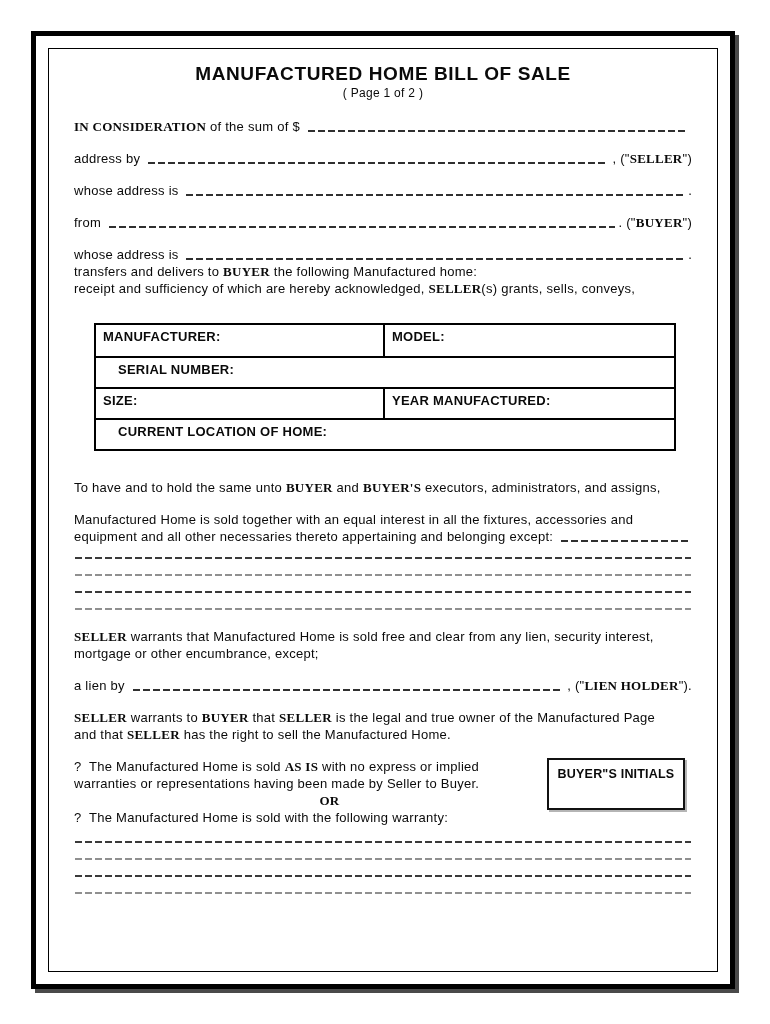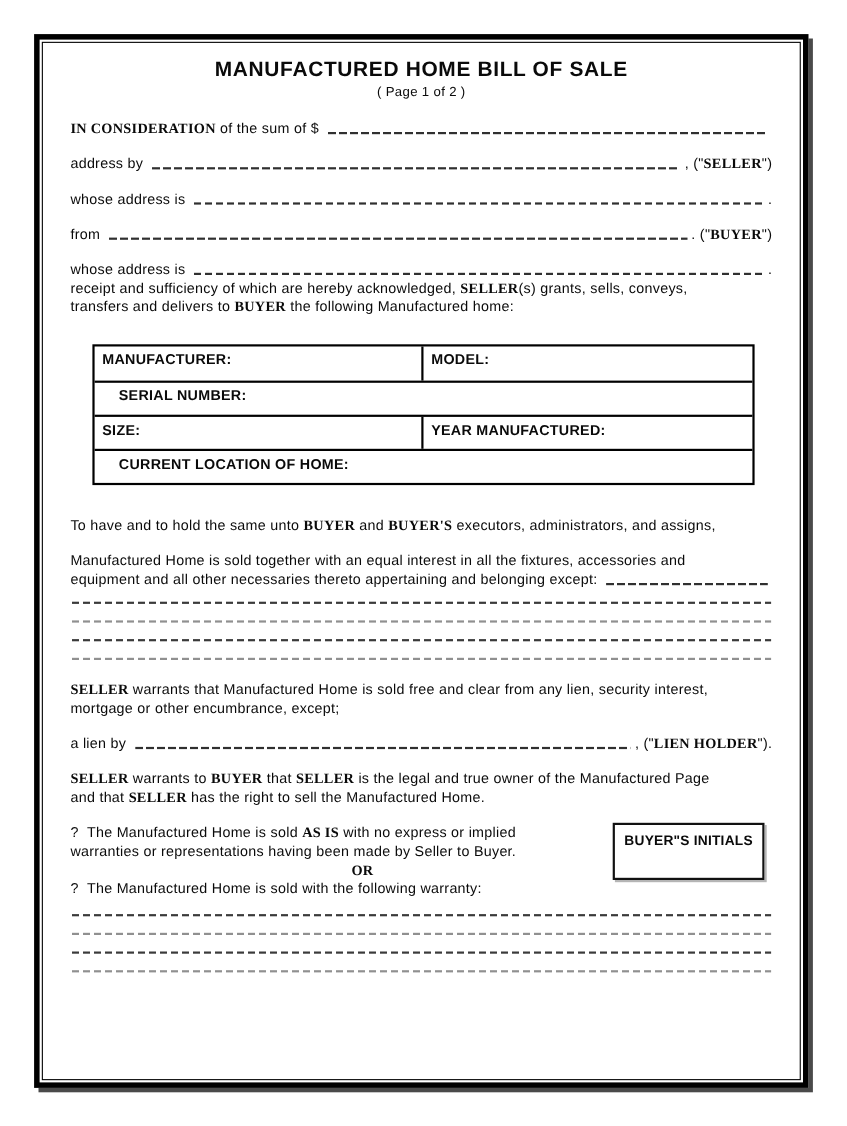--- a/index.html
+++ b/index.html
@@ -11,21 +11,21 @@
   }
   .page {
     position: absolute; left: 31px; top: 31px;
     width: 704px; height: 958px;
     border: 5px solid #000;
     background: #fff;
     box-shadow: 4px 4px 0 #4a4a4a;
   }
   .inner {
     position: absolute; inset: 0;
-    margin: 2px;
+    margin: 12px;
     border: 1px solid #000;
     padding: 13px 25px 0 25px;
     overflow: hidden;
   }
   .doc-header { text-align: center; }
   .title {
     font-size: 19px; font-weight: bold; letter-spacing: 0.6px;
     line-height: 24px;
   }
   .subtitle { font-size: 12px; line-height: 15px; letter-spacing: 0.3px; }
@@ -119,22 +119,22 @@
             <span class="b">BUYER</span>
             <span>")</span>
           </div>
         </div>
         <div class="para">
           <div class="ln ln-flex">
             <span>whose address is </span>
             <span class="bl"></span>
             <span>.</span>
           </div>
+          <div class="ln ln-text"><span>transfers and delivers to </span><span class="b">BUYER</span><span> the following Manufactured home:</span></div>
           <div class="ln ln-text"><span>receipt and sufficiency of which are hereby acknowledged, </span><span class="b">SELLER</span><span>(s) grants, sells, conveys,</span></div>
-          <div class="ln ln-text"><span>transfers and delivers to </span><span class="b">BUYER</span><span> the following Manufactured home:</span></div>
         </div>
       </div>
 
     <div class="form-table">
       <div class="tr">
         <div class="td half"><span>MANUFACTURER:</span></div>
         <div class="td rest"><span>MODEL:</span></div>
       </div>
       <div class="tr">
         <div class="td full"><span>SERIAL NUMBER:</span></div>

